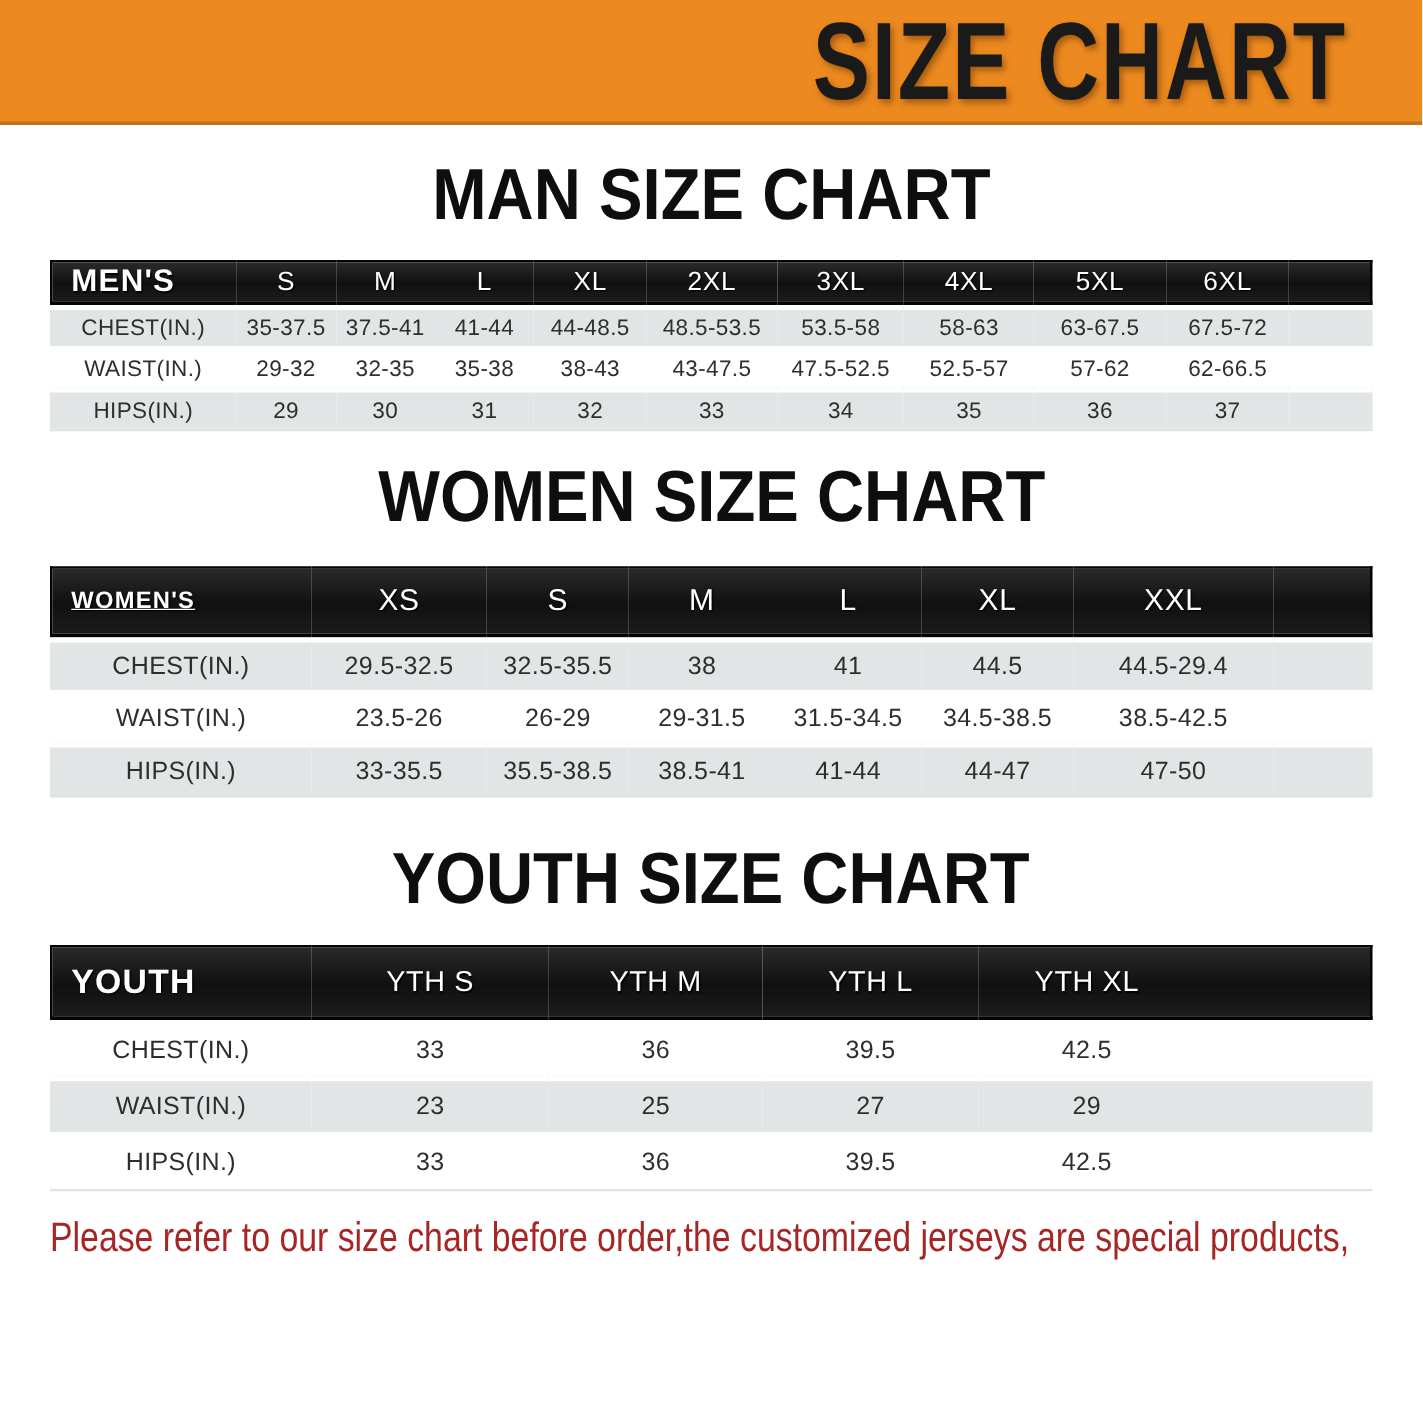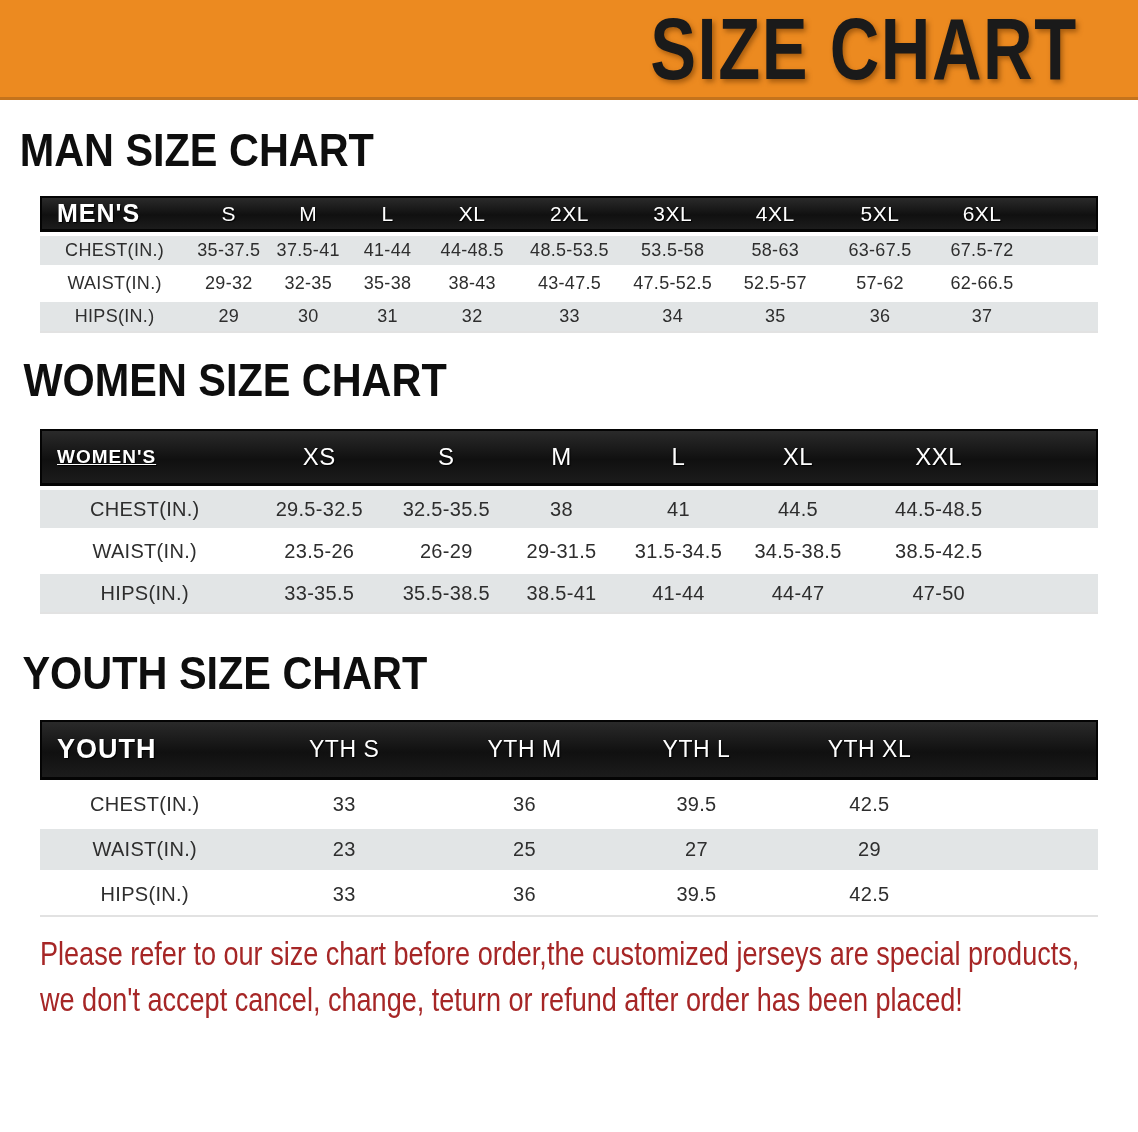--- a/index.html
+++ b/index.html
@@ -7,21 +7,21 @@
   .page{width:1138px;height:1132px;overflow:hidden;background:#fff;position:relative;}
 
   
   .banner{height:97px;background:var(--banner-bg,#ec8a20);border-bottom:3px solid #c4731c;
           display:flex;align-items:center;justify-content:flex-end;}
   .banner h1{margin:0;font-size:88px;font-weight:bold;color:var(--banner-text,#1a1a1a);line-height:1;}
   .banner h1 span{display:inline-block;transform:scaleX(0.78);letter-spacing:2px;
           text-shadow:3px 3px 6px rgba(110,55,0,.55);}
 
   
-  .section-heading{margin:0;text-align:left;font-weight:bold;color:#0e0e0e;font-size:46px;line-height:1;}
+  .section-heading{margin:0;text-align:center;font-weight:bold;color:#0e0e0e;font-size:58px;line-height:1;}
   .section-heading span{display:inline-block;transform:scaleX(0.9);}
   .size-section.men   .section-heading{padding-top:27px;}
   .size-section.women .section-heading{padding-top:24px;}
   .size-section.youth .section-heading{padding-top:36px;}
 
   
   .size-table{width:1058px;margin:0 auto;border-collapse:separate;border-spacing:0;
               table-layout:fixed;border-bottom:2px solid #e2e2e2;}
   .size-section.men   .size-table{margin-top:23px;}
   .size-section.women .size-table{margin-top:26px;}
@@ -157,21 +157,21 @@
               <th>XXL</th>
               <th class="spacer"></th>
             </tr>
             <tr class="data-row shaded">
               <td class="label">CHEST(IN.)</td>
               <td class="value">29.5-32.5</td>
               <td class="value">32.5-35.5</td>
               <td class="value">38</td>
               <td class="value">41</td>
               <td class="value">44.5</td>
-              <td class="value">44.5-48.5</td>
+              <td class="value">44.5-29.4</td>
               <td class="spacer"></td>
             </tr>
             <tr class="data-row plain">
               <td class="label">WAIST(IN.)</td>
               <td class="value">23.5-26</td>
               <td class="value">26-29</td>
               <td class="value">29-31.5</td>
               <td class="value">31.5-34.5</td>
               <td class="value">34.5-38.5</td>
               <td class="value">38.5-42.5</td>
@@ -234,16 +234,15 @@
               <td class="value">42.5</td>
               <td class="spacer"></td>
             </tr>
           </tbody>
         </table>
       </section>
     </main>
 
   <footer class="footnote">
     <div class="line"><span>Please refer to our size chart before order,the customized jerseys are special products,</span></div>
-    <div class="line"><span>we don't accept cancel, change, teturn or refund after order has been placed!</span></div>
   </footer>
 
 </div>
 
 </body></html>

